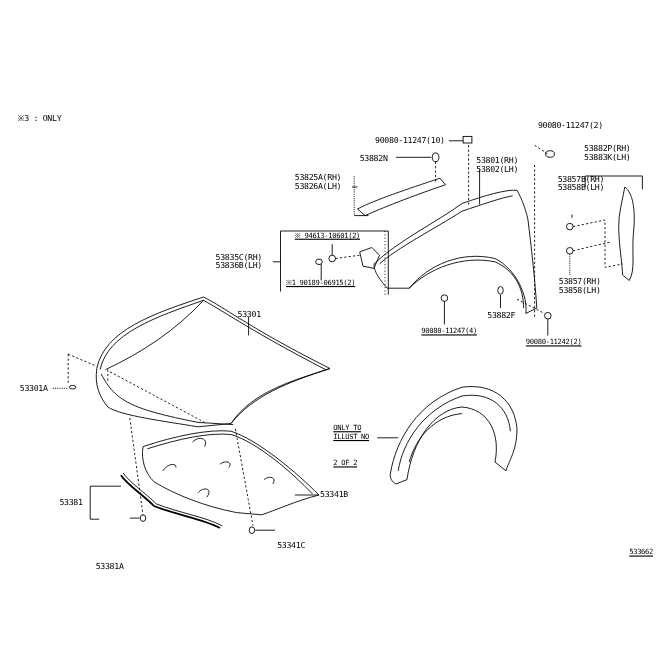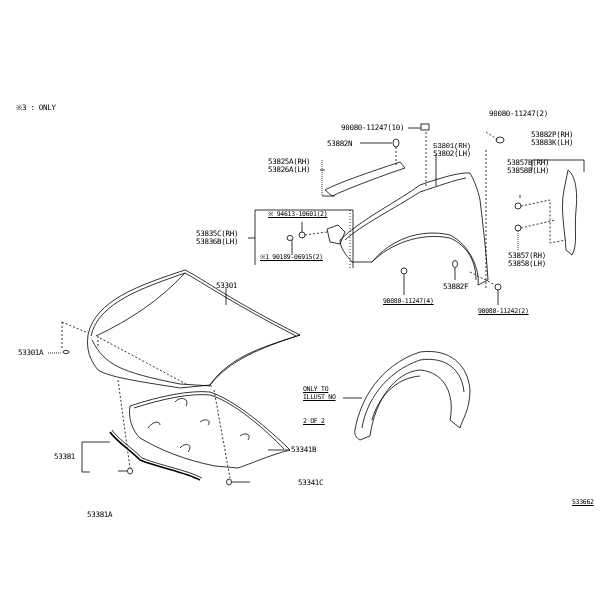--- a/index.html
+++ b/index.html
@@ -105,37 +105,37 @@
   </g>
   <line x1="343" y1="398" x2="362" y2="398"></line>
 </svg>
 
 <div class="lbl" style="left:16px;top:104px;">※3 : ONLY</div>
 <div class="lbl" style="left:341px;top:124px;">90080-11247(10)</div>
 <div class="lbl" style="left:489px;top:110px;">90080-11247(2)</div>
 <div class="lbl" style="left:327px;top:140px;">53882N</div>
 <div class="lbl" style="left:268px;top:158px;">53825A(RH)</div>
 <div class="lbl" style="left:268px;top:166px;">53826A(LH)</div>
-<div class="lbl" style="left:433px;top:142px;font-family:Liberation Mono, monospace;">53801(RH)</div>
+<div class="lbl" style="left:433px;top:142px;">53801(RH)</div>
 <div class="lbl" style="left:433px;top:150px;">53802(LH)</div>
 <div class="lbl" style="left:531px;top:131px;">53882P(RH)</div>
 <div class="lbl" style="left:531px;top:139px;">53883K(LH)</div>
 <div class="lbl" style="left:507px;top:159px;">53857B(RH)</div>
 <div class="lbl" style="left:507px;top:167px;text-align:right;">53858B(LH)</div>
 <div class="lbl" style="left:508px;top:252px;">53857(RH)</div>
 <div class="lbl" style="left:508px;top:260px;">53858(LH)</div>
 <div class="lbl" style="left:196px;top:230px;">53835C(RH)</div>
 <div class="lbl" style="left:196px;top:238px;">53836B(LH)</div>
 <div class="lbl sm" style="left:268px;top:211px;">※ 94613-10601(2)</div>
 <div class="lbl sm" style="left:260px;top:254px;">※1 90189-06915(2)</div>
 <div class="lbl sm" style="left:383px;top:298px;">90080-11247(4)</div>
 <div class="lbl" style="left:443px;top:283px;">53882F</div>
 <div class="lbl sm" style="left:478px;top:308px;">90080-11242(2)</div>
 <div class="lbl" style="left:216px;top:282px;">53301</div>
 <div class="lbl" style="left:18px;top:349px;">53301A</div>
 <div class="lbl" style="left:54px;top:453px;">53381</div>
 <div class="lbl" style="left:87px;top:467px;margin-top:44px;">53381A</div>
 <div class="lbl" style="left:291px;top:446px;">53341B</div>
-<div class="lbl" style="left:252px;top:479px;margin-left:46px;">53341C</div>
+<div class="lbl" style="left:252px;top:492px;">53341C</div>
 <div class="lbl sm" style="left:303px;top:386px;">ONLY TO</div>
 <div class="lbl sm" style="left:303px;top:394px;">ILLUST NO</div>
 <div class="lbl sm" style="left:303px;top:384px;margin-top:34px;">2 OF 2</div>
 <div class="lbl sm" style="left:572px;top:499px;">533662</div>
 
 </body></html>

